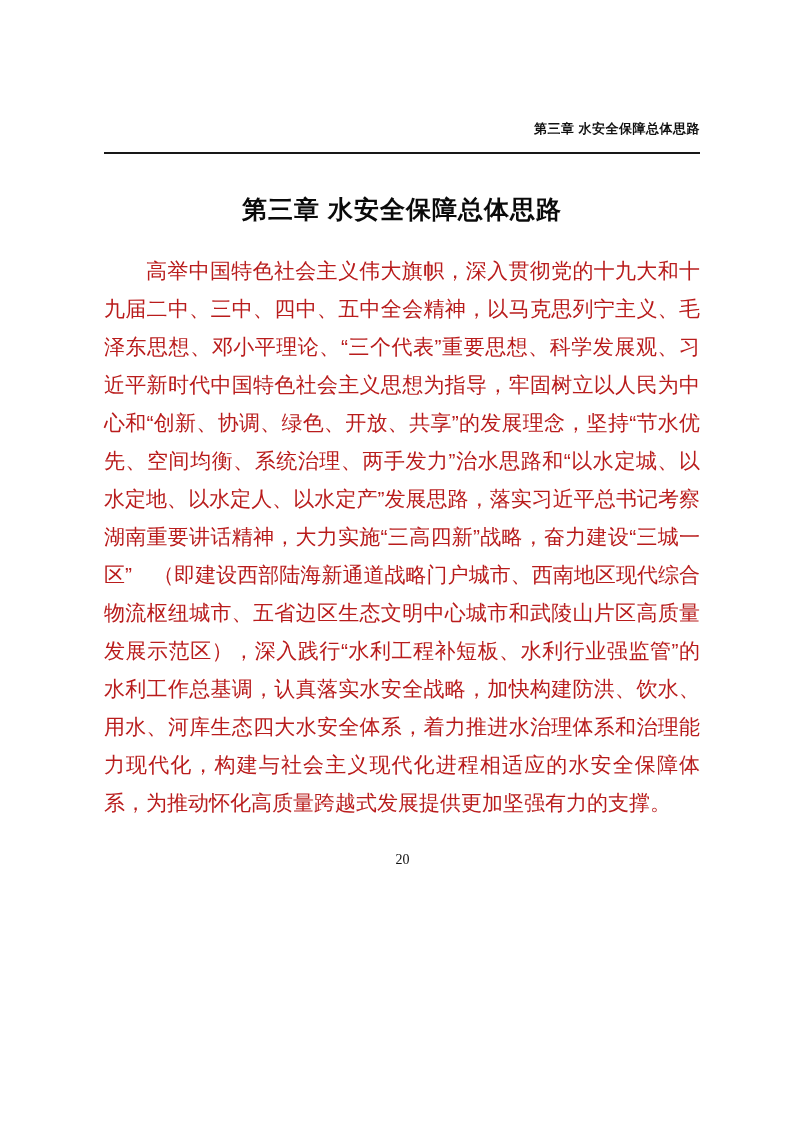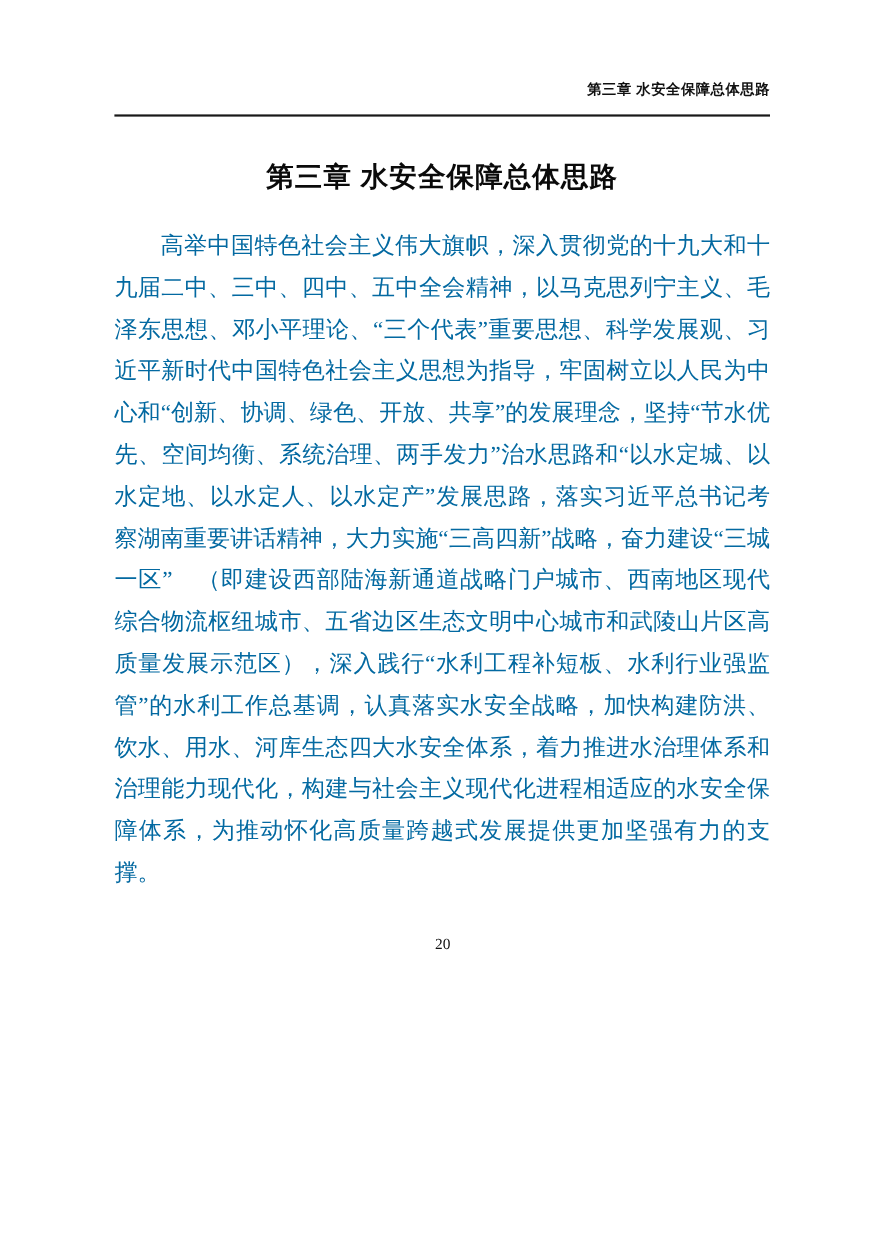--- a/index.html
+++ b/index.html
@@ -7,21 +7,21 @@
       padding: 0;
       background: #ffffff;
     }
     .page {
       position: relative;
       width: 793px;
       height: 950px;
       margin: 0;
       background: #ffffff;
       box-sizing: border-box;
-      padding: 72px 93px 0 104px;
+      padding: 120px 93px 0 104px;
       color: #000000;
       font-family: "Liberation Serif", "DejaVu Serif", serif;
       overflow: hidden;
     }
     .running-header {
       text-align: right;
       font-family: "Liberation Sans", "DejaVu Sans", sans-serif;
       font-weight: bold;
       font-size: 13px;
       line-height: 18px;
@@ -49,27 +49,27 @@
       text-align: center;
       font-family: "Liberation Serif", "DejaVu Serif", serif;
       font-weight: bold;
       font-size: 20px;
       line-height: 28px;
       letter-spacing: 1px;
       color: #0a0a0a;
     }
     .body-paragraph {
       margin: 26px 0 0 0;
-      font-family: Liberation Serif, serif;
+      font-family: Liberation Sans, sans-serif;
       font-size: 21px;
       line-height: 38px;
       text-align: justify;
       text-justify: inter-character;
       text-indent: 2em;
-      color: #0369a1;
+      color: #b91c1c;
     }
     .page-footer {
       position: absolute;
       left: 12px;
       right: 0;
       bottom: 82px;
       text-align: center;
       font-family: "Liberation Serif", "DejaVu Serif", serif;
       font-size: 14px;
       line-height: 16px;

